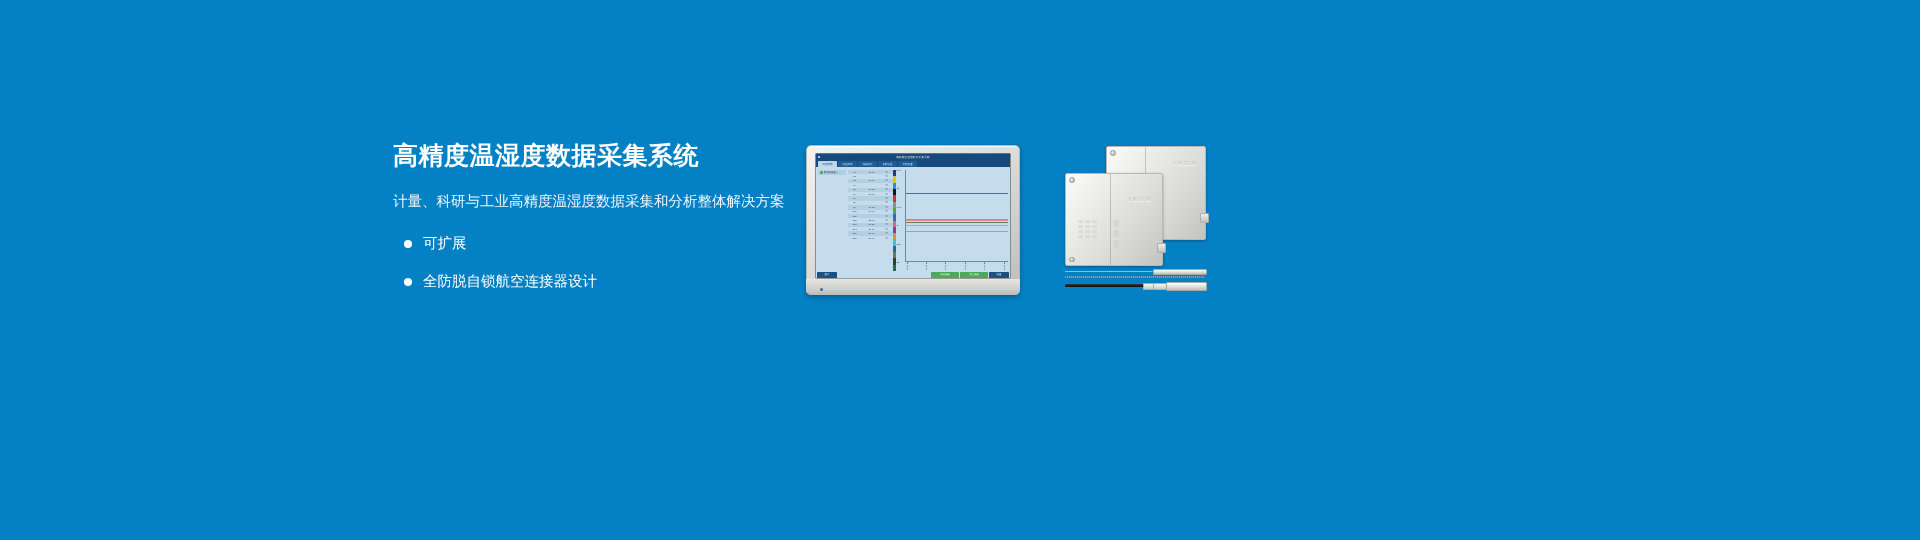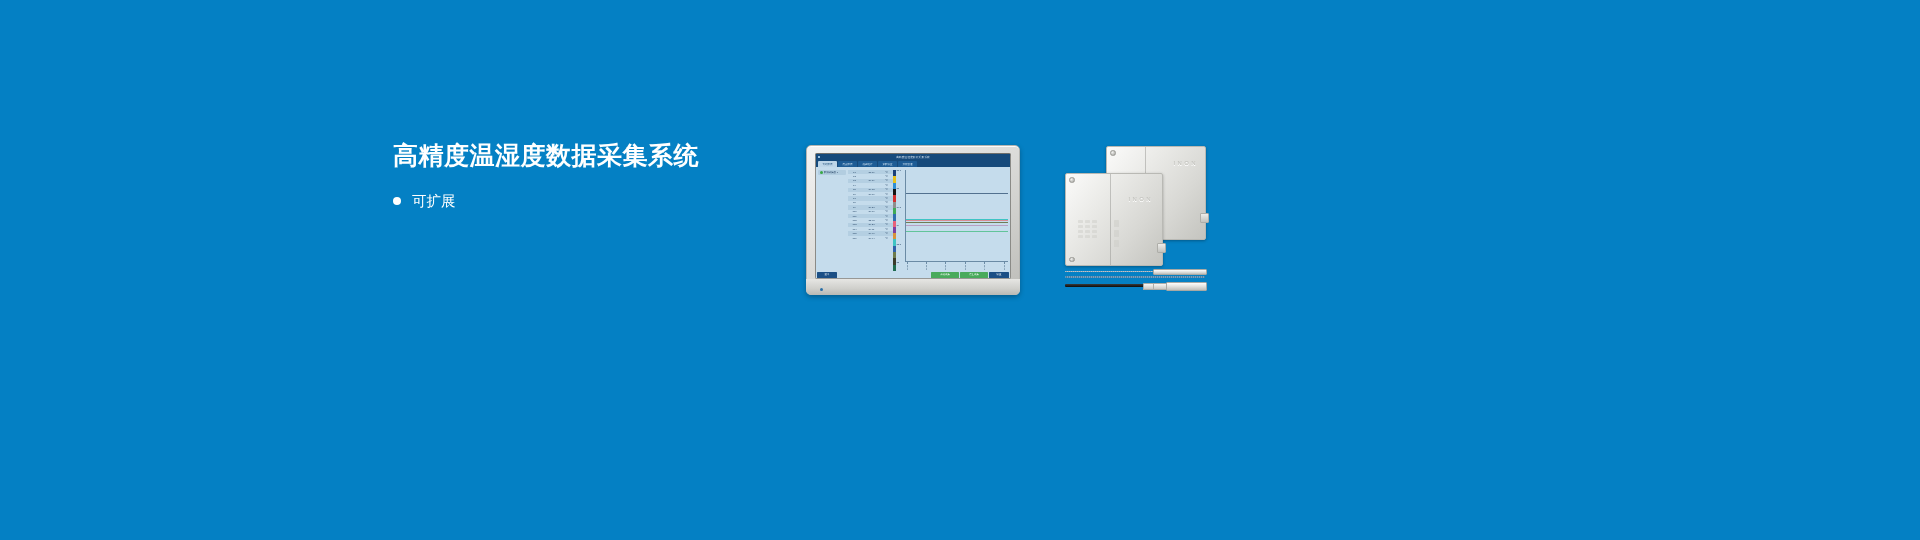--- a/index.html
+++ b/index.html
@@ -14,21 +14,21 @@
   
   .copy{position:absolute;left:393px;top:142px;width:420px;color:#fff;}
   .headline{
     font-size:25px;font-weight:bold;letter-spacing:.5px;
     color:#ffffff;line-height:1.1;margin:0 0 22px 0;white-space:nowrap;
   }
   .subhead{
     font-size:14.5px;font-weight:normal;color:#eef6fc;
     line-height:1.3;margin:0 0 24px 0;white-space:nowrap;
   }
-  .feature-list{list-style:none;margin:0;padding:0;}
+  .feature-list{list-style:none;margin:11px;padding:0;}
   .feature{
     display:flex;align-items:center;gap:11px;
     margin-bottom:19px;font-size:14.5px;color:#ffffff;white-space:nowrap;
   }
   .dot{
     width:8px;height:8px;border-radius:50%;background:#ffffff;flex:0 0 8px;
     display:inline-block;
   }
 
   
@@ -145,24 +145,29 @@
     background:linear-gradient(180deg,#f6f6f4,#c9c9c5);border:.4px solid #adada8;
   }
 </style>
 </head>
 <body>
 
 <div class="banner">
 
   <div class="copy">
     <h1 class="headline">高精度温湿度数据采集系统</h1>
+    <p class="subhead">计量、科研与工业高精度温湿度数据采集和分析整体解决方案</p>
     <ul class="feature-list">
       <li class="feature">
         <span class="dot"></span>
         <span>可扩展</span>
+      </li>
+      <li class="feature">
+        <span class="dot"></span>
+        <span>全防脱自锁航空连接器设计</span>
       </li>
     </ul>
   </div>
 
   <div class="monitor">
     <div class="mon-frame"></div>
     <div class="mon-inner">
       <div class="screen">
 
         <div class="sw-title">

